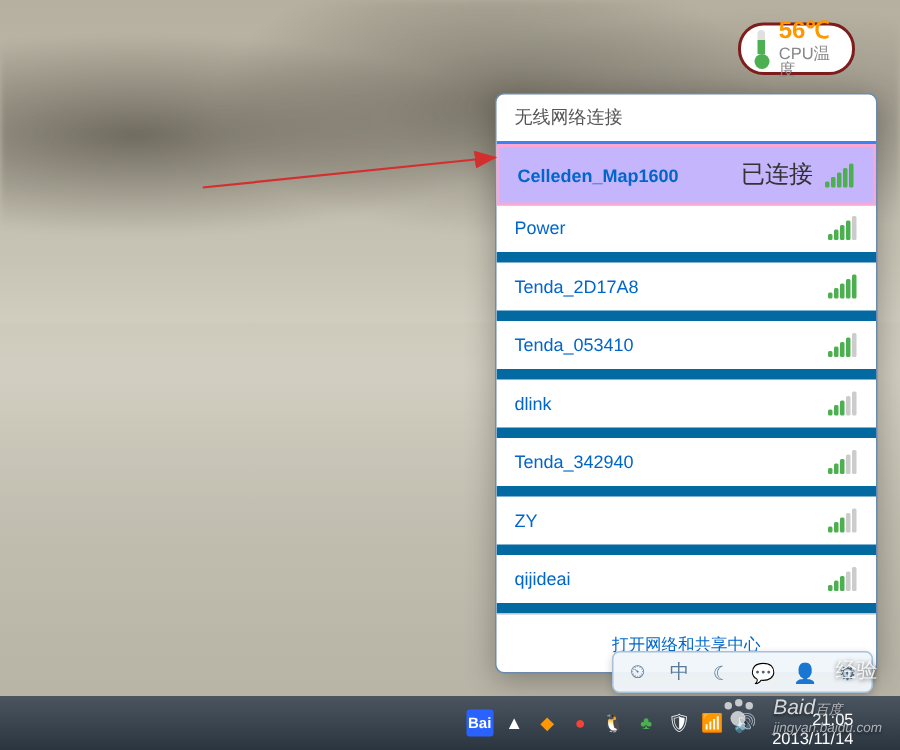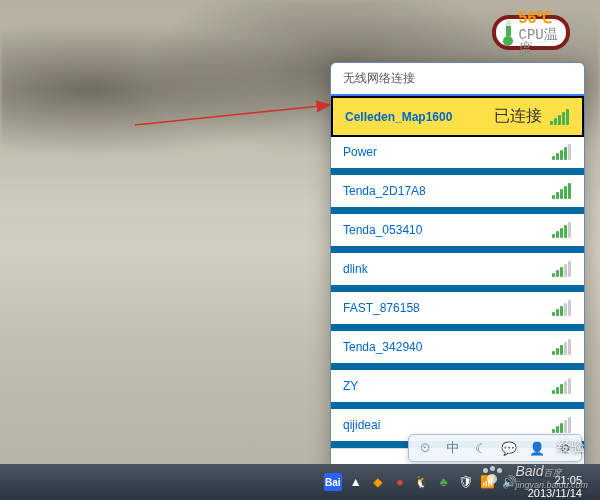--- a/index.html
+++ b/index.html
@@ -1,48 +1,48 @@
 <!DOCTYPE html>
 <html><head>
 <meta charset="utf-8">
 <style>
 * { margin: 0; padding: 0; box-sizing: border-box; font-family: "Microsoft YaHei", "Segoe UI", sans-serif; }
 body { width: 600px; height: 500px; overflow: hidden; position: relative; background: linear-gradient(to bottom, #b5b0a0 0%, #c8c4b5 35%, #d8d5c8 50%, #c5c2b5 70%, #b8b5a8 100%); }
 .bg-trees { position: absolute; top: 0; left: 0; width: 100%; height: 45%; background: radial-gradient(ellipse at 15% 40%, rgba(60,55,45,0.6) 0%, transparent 35%), radial-gradient(ellipse at 55% 30%, rgba(70,65,55,0.5) 0%, transparent 40%), radial-gradient(ellipse at 85% 35%, rgba(80,75,65,0.4) 0%, transparent 35%); filter: blur(2px); }
 .bg-reflection { position: absolute; bottom: 35px; left: 0; width: 100%; height: 50%; background: linear-gradient(to bottom, rgba(200,195,180,0.3), rgba(180,175,160,0.5)); }
 
-.cpu-temp { position: absolute; top: 15px; right: 30px; width: 78px; height: 35px; background: #fff; border: 4px solid #7f1d1d; border-radius: 17px; display: flex; align-items: center; padding: 2px 6px; }
+.cpu-temp { position: absolute; top: 15px; right: 30px; width: 78px; height: 35px; background: #fff; border: 2px solid #7f1d1d; border-radius: 17px; display: flex; align-items: center; padding: 2px 6px; }
 .cpu-thermo { width: 16px; height: 26px; display: flex; flex-direction: column; align-items: center; }
 .cpu-thermo-bulb { width: 10px; height: 10px; background: #4caf50; border-radius: 50%; margin-top: auto; }
 .cpu-thermo-tube { width: 5px; flex: 1; background: linear-gradient(to bottom, #e0e0e0 40%, #4caf50 40%); border-radius: 3px 3px 0 0; }
 .cpu-text { display: flex; flex-direction: column; margin-left: 4px; line-height: 1; }
 .cpu-deg { color: #ff9800; font-size: 16px; font-weight: bold; }
-.cpu-label { color: #888; font-size: 14px; margin-top: 2px; font-family: Liberation Mono, monospace; }
+.cpu-label { color: #888; font-size: 11px; margin-top: 2px; }
 
 .wifi-popup { position: absolute; top: 62px; right: 15px; width: 255px; background: #fff; border: 1px solid #6b8aad; border-radius: 6px; box-shadow: 0 4px 20px rgba(0,0,0,0.3); overflow: hidden; }
 .wifi-header { padding: 7px 12px; color: #555; font-size: 12px; border-bottom: 3px solid #3b82f6; }
 .wifi-list { }
 .wifi-item { display: flex; align-items: center; padding: 8px 12px; cursor: pointer; border-bottom: 7px solid #0369a1; }
-.wifi-item.selected { border: 2px solid #000000; margin: -1px 0; background: #fde047; }
+.wifi-item.selected { border: 2px solid #f9a8d4; margin: -1px 0; background: #c4b5fd; }
 .wifi-name { flex: 1; color: #0066cc; font-size: 12px; }
 .wifi-item.selected .wifi-name { font-weight: bold; }
 .wifi-status { color: #333; font-size: 16px; margin-right: 8px; }
 .wifi-signal { width: 20px; height: 16px; display: flex; align-items: flex-end; gap: 1px; }
 .wifi-bar { width: 3px; background: #4caf50; border-radius: 1px; }
 .wifi-bar.empty { background: #ccc; }
 .wifi-signal .b1 { height: 4px; } .wifi-signal .b2 { height: 7px; } .wifi-signal .b3 { height: 10px; } .wifi-signal .b4 { height: 13px; } .wifi-signal .b5 { height: 16px; }
 .wifi-footer { padding: 10px 12px; text-align: center; border-top: 1px solid #ddd; }
 .wifi-footer a { color: #0066cc; font-size: 11px; text-decoration: none; }
 
 .arrow { position: absolute; top: 70px; left: 135px; width: 205px; height: 60px; pointer-events: none; }
 
 .toolbar { position: absolute; bottom: 38px; right: 18px; height: 28px; background: rgba(240,245,250,0.95); border: 1px solid #a8c0d8; border-radius: 5px; display: flex; align-items: center; padding: 0 6px; gap: 8px; box-shadow: 0 2px 6px rgba(0,0,0,0.2); }
 .toolbar-item { width: 20px; height: 20px; display: flex; align-items: center; justify-content: center; color: #5a7a9a; font-size: 13px; cursor: pointer; }
 
-.taskbar { position: absolute; bottom: 0; left: 0; width: 100%; height: 36px; background: linear-gradient(to bottom, #4a5560 0%, #2a3540 100%); display: flex; align-items: center; padding: 0 10px; }
+.taskbar { position: absolute; bottom: 0; left: 0; width: 100%; height: 36px; background: linear-gradient(to bottom, #4a5560 0%, #2a3540 100%); display: flex; align-items: center; padding: 0 23px; }
 .taskbar-spacer { flex: 1; }
 .tray-icons { display: flex; align-items: center; gap: 6px; margin-right: 10px; }
 .tray-icon { width: 16px; height: 16px; display: flex; align-items: center; justify-content: center; font-size: 12px; color: #fff; }
 .tray-icon.baidu { background: #2962ff; border-radius: 2px; width: 18px; height: 18px; font-size: 10px; font-weight: bold; }
 .tray-icon.orange { color: #ff9800; }
 .tray-icon.red { color: #f44336; }
 .tray-icon.green { color: #4caf50; }
 .clock { color: #fff; font-size: 11px; text-align: right; line-height: 1.2; margin-right: 8px; margin-top: 10px; }
 
 .watermark { position: absolute; bottom: 10px; right: 12px; color: rgba(255,255,255,0.8); font-size: 14px; font-style: italic; display: flex; align-items: center; gap: 12px; text-shadow: 0 1px 2px rgba(0,0,0,0.5); }
@@ -108,30 +108,20 @@
         <div class="wifi-signal">
           <div class="wifi-bar b1"></div>
           <div class="wifi-bar b2"></div>
           <div class="wifi-bar b3"></div>
           <div class="wifi-bar b4"></div>
           <div class="wifi-bar b5 empty"></div>
         </div>
       </div>
       <div class="wifi-item">
         <span class="wifi-name">dlink</span>
-        <div class="wifi-signal">
-          <div class="wifi-bar b1"></div>
-          <div class="wifi-bar b2"></div>
-          <div class="wifi-bar b3"></div>
-          <div class="wifi-bar b4 empty"></div>
-          <div class="wifi-bar b5 empty"></div>
-        </div>
-      </div>
-      <div class="wifi-item">
-        <span class="wifi-name">FAST_876158</span>
         <div class="wifi-signal">
           <div class="wifi-bar b1"></div>
           <div class="wifi-bar b2"></div>
           <div class="wifi-bar b3"></div>
           <div class="wifi-bar b4 empty"></div>
           <div class="wifi-bar b5 empty"></div>
         </div>
       </div>
       <div class="wifi-item">
         <span class="wifi-name">Tenda_342940</span>

